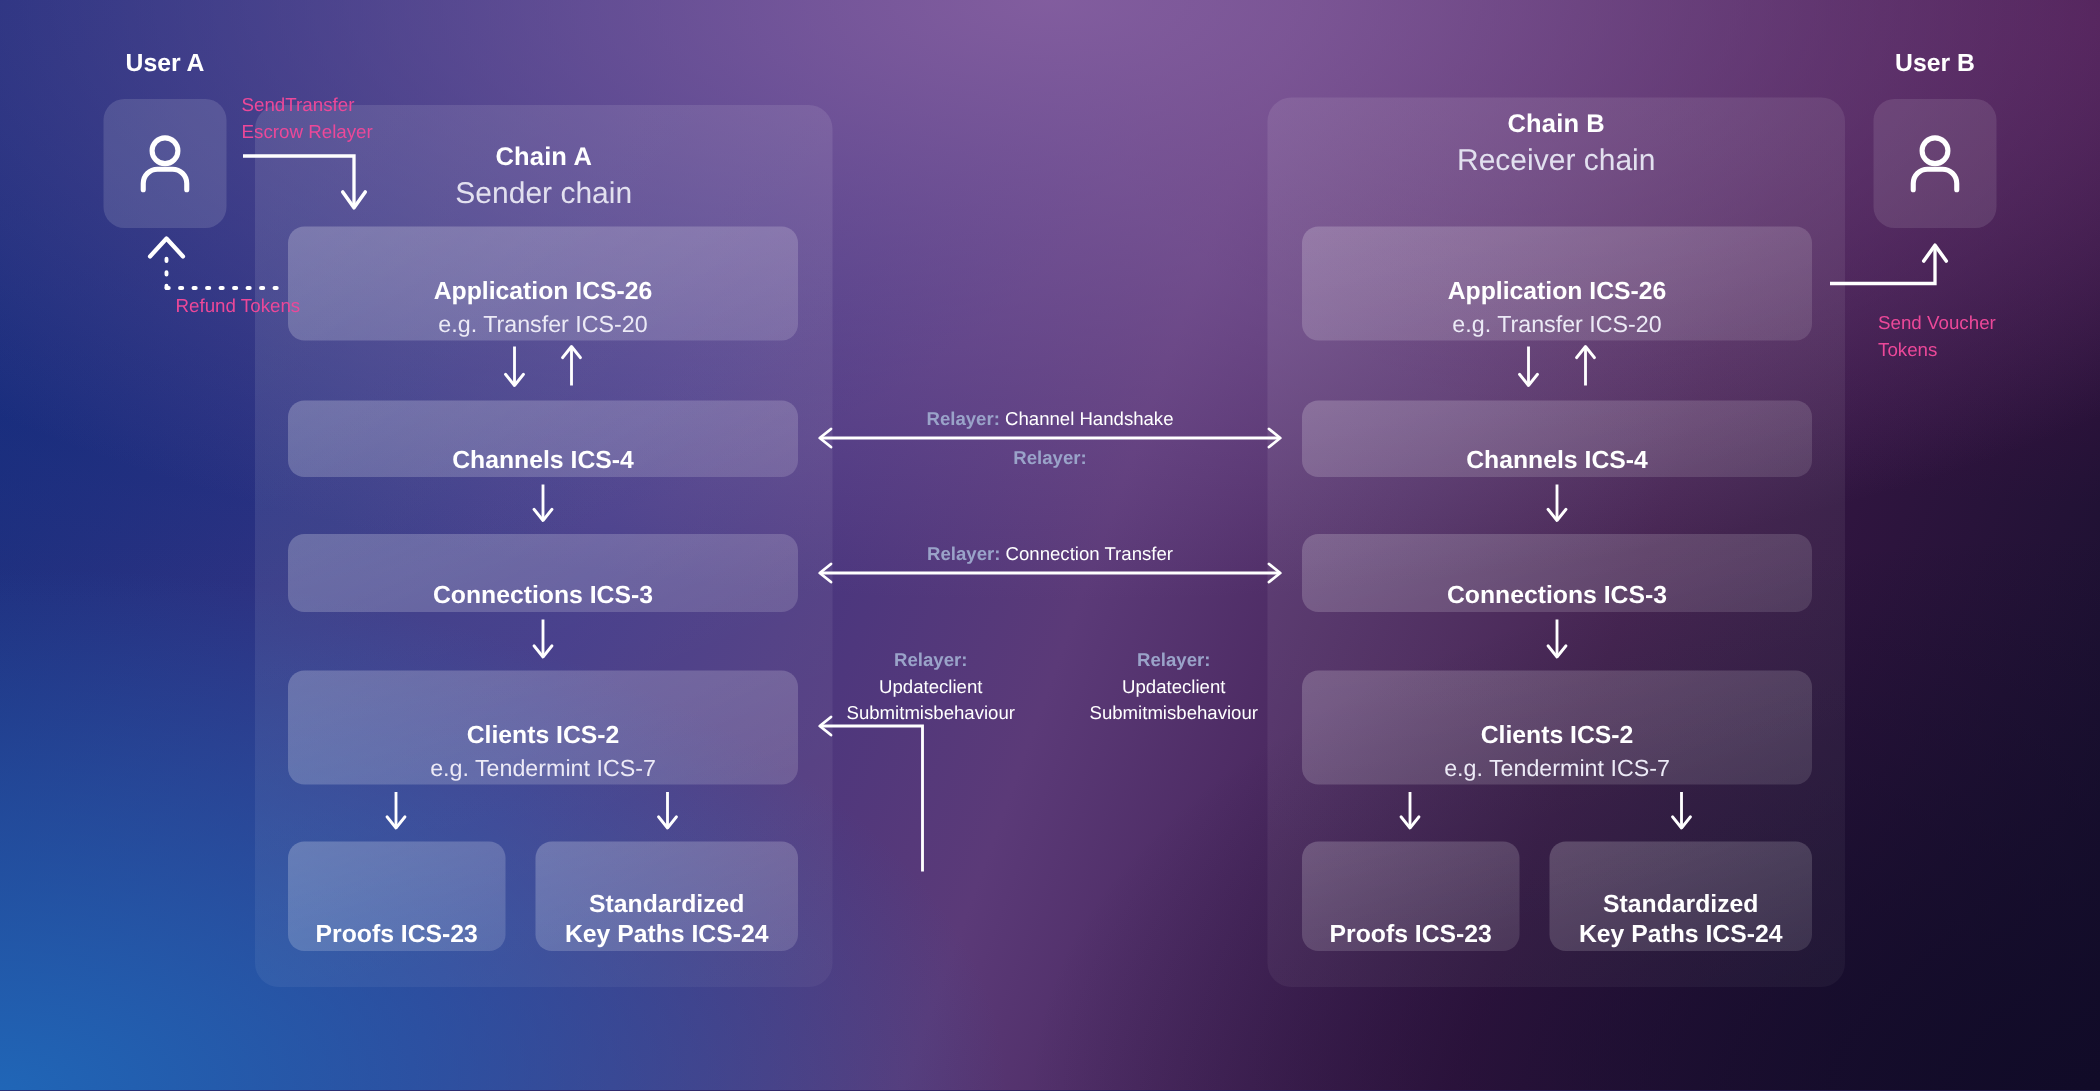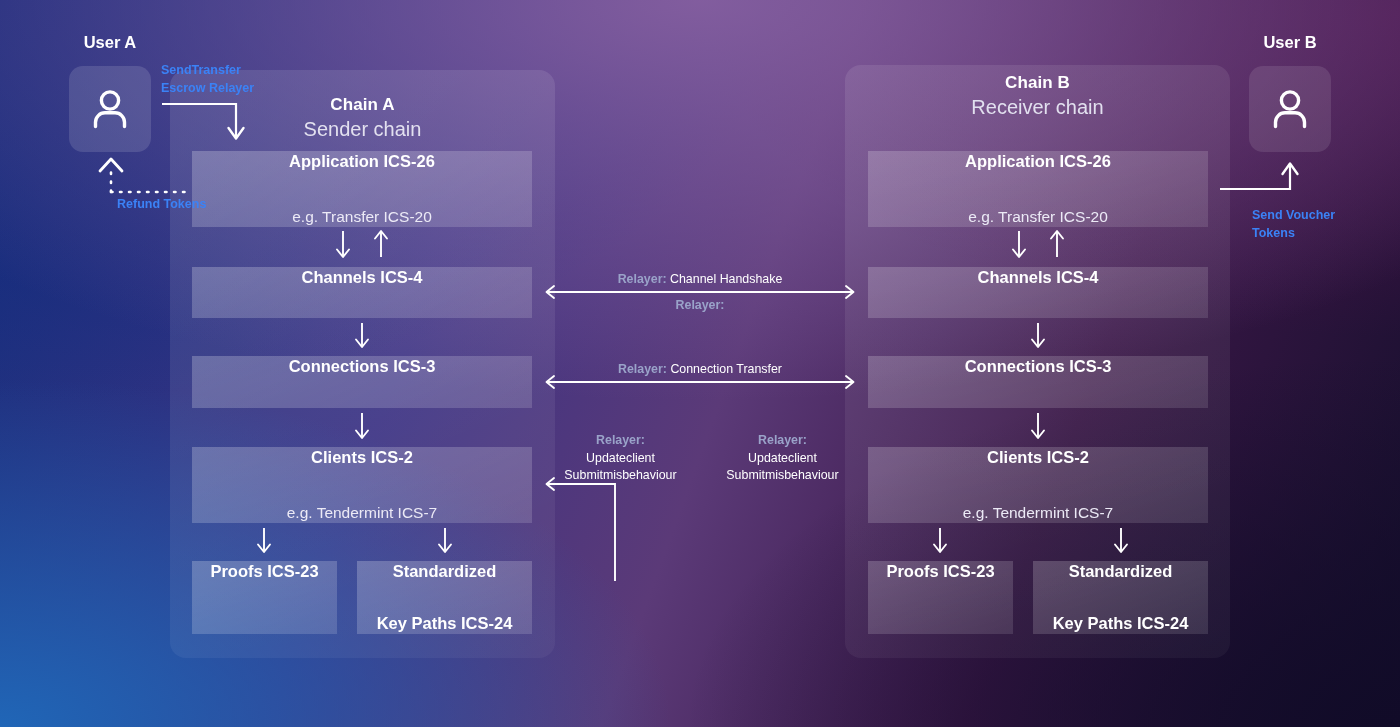--- a/index.html
+++ b/index.html
@@ -32,36 +32,36 @@
   #chainB-panel { left:845px; top:65px; width:385px; height:593px;
     background:linear-gradient(160deg, rgba(255,255,255,0.095), rgba(255,255,255,0.04));
   }
 
   .chain-title { width:100%; text-align:center; font-size:17px; font-weight:bold;
     letter-spacing:.1px; }
   .chain-sub { width:100%; text-align:center; font-size:20px; color:#e2e0ef;
     margin-top:3px; font-weight:400; }
 
   
-  .layer { position:absolute; border-radius:0; display:flex; flex-direction:column;
-    align-items:center; justify-content:space-between; text-align:center; }
+  .layer { position:absolute; border-radius:11px; display:flex; flex-direction:column;
+    align-items:center; justify-content:flex-end; text-align:center; }
   .layerA { background:linear-gradient(160deg, rgba(255,255,255,0.235), rgba(255,255,255,0.145)); }
   .layerB { background:linear-gradient(160deg, rgba(255,255,255,0.20), rgba(255,255,255,0.115)); }
   .layer .t1 { font-size:16.5px; font-weight:bold; line-height:1.25; }
   .layer .t2 { font-size:15.5px; font-weight:400; color:#eceaf6; line-height:1.3; margin-top:2px; }
 
   
   .user-tile { position:absolute; width:82px; height:86px; border-radius:14px;
     display:flex; align-items:center; justify-content:center; }
   #userA-tile { left:69px; top:66px;  background:rgba(255,255,255,0.13); }
   #userB-tile { left:1249px; top:66px; background:rgba(255,255,255,0.105); }
   .user-label { position:absolute; font-size:16.5px; font-weight:bold; text-align:center; }
 
   
-  .cap { position:absolute; font-size:12.5px; line-height:1.45; color:#3b82f6; font-weight:700; }
+  .cap { position:absolute; font-size:12.5px; line-height:1.45; color:#ec4899; font-weight:400; }
   .relayer-word { color:#9aa3c9;font-weight:bold; }
   .cap-rel { position:absolute; font-size:12.4px; line-height:1.42; color:#ffffff;
      text-align:center; font-weight:400; }
 
   svg { display:block; overflow:visible; }
 </style>
 </head>
 <body>
 
 <div id="bg"></div>

